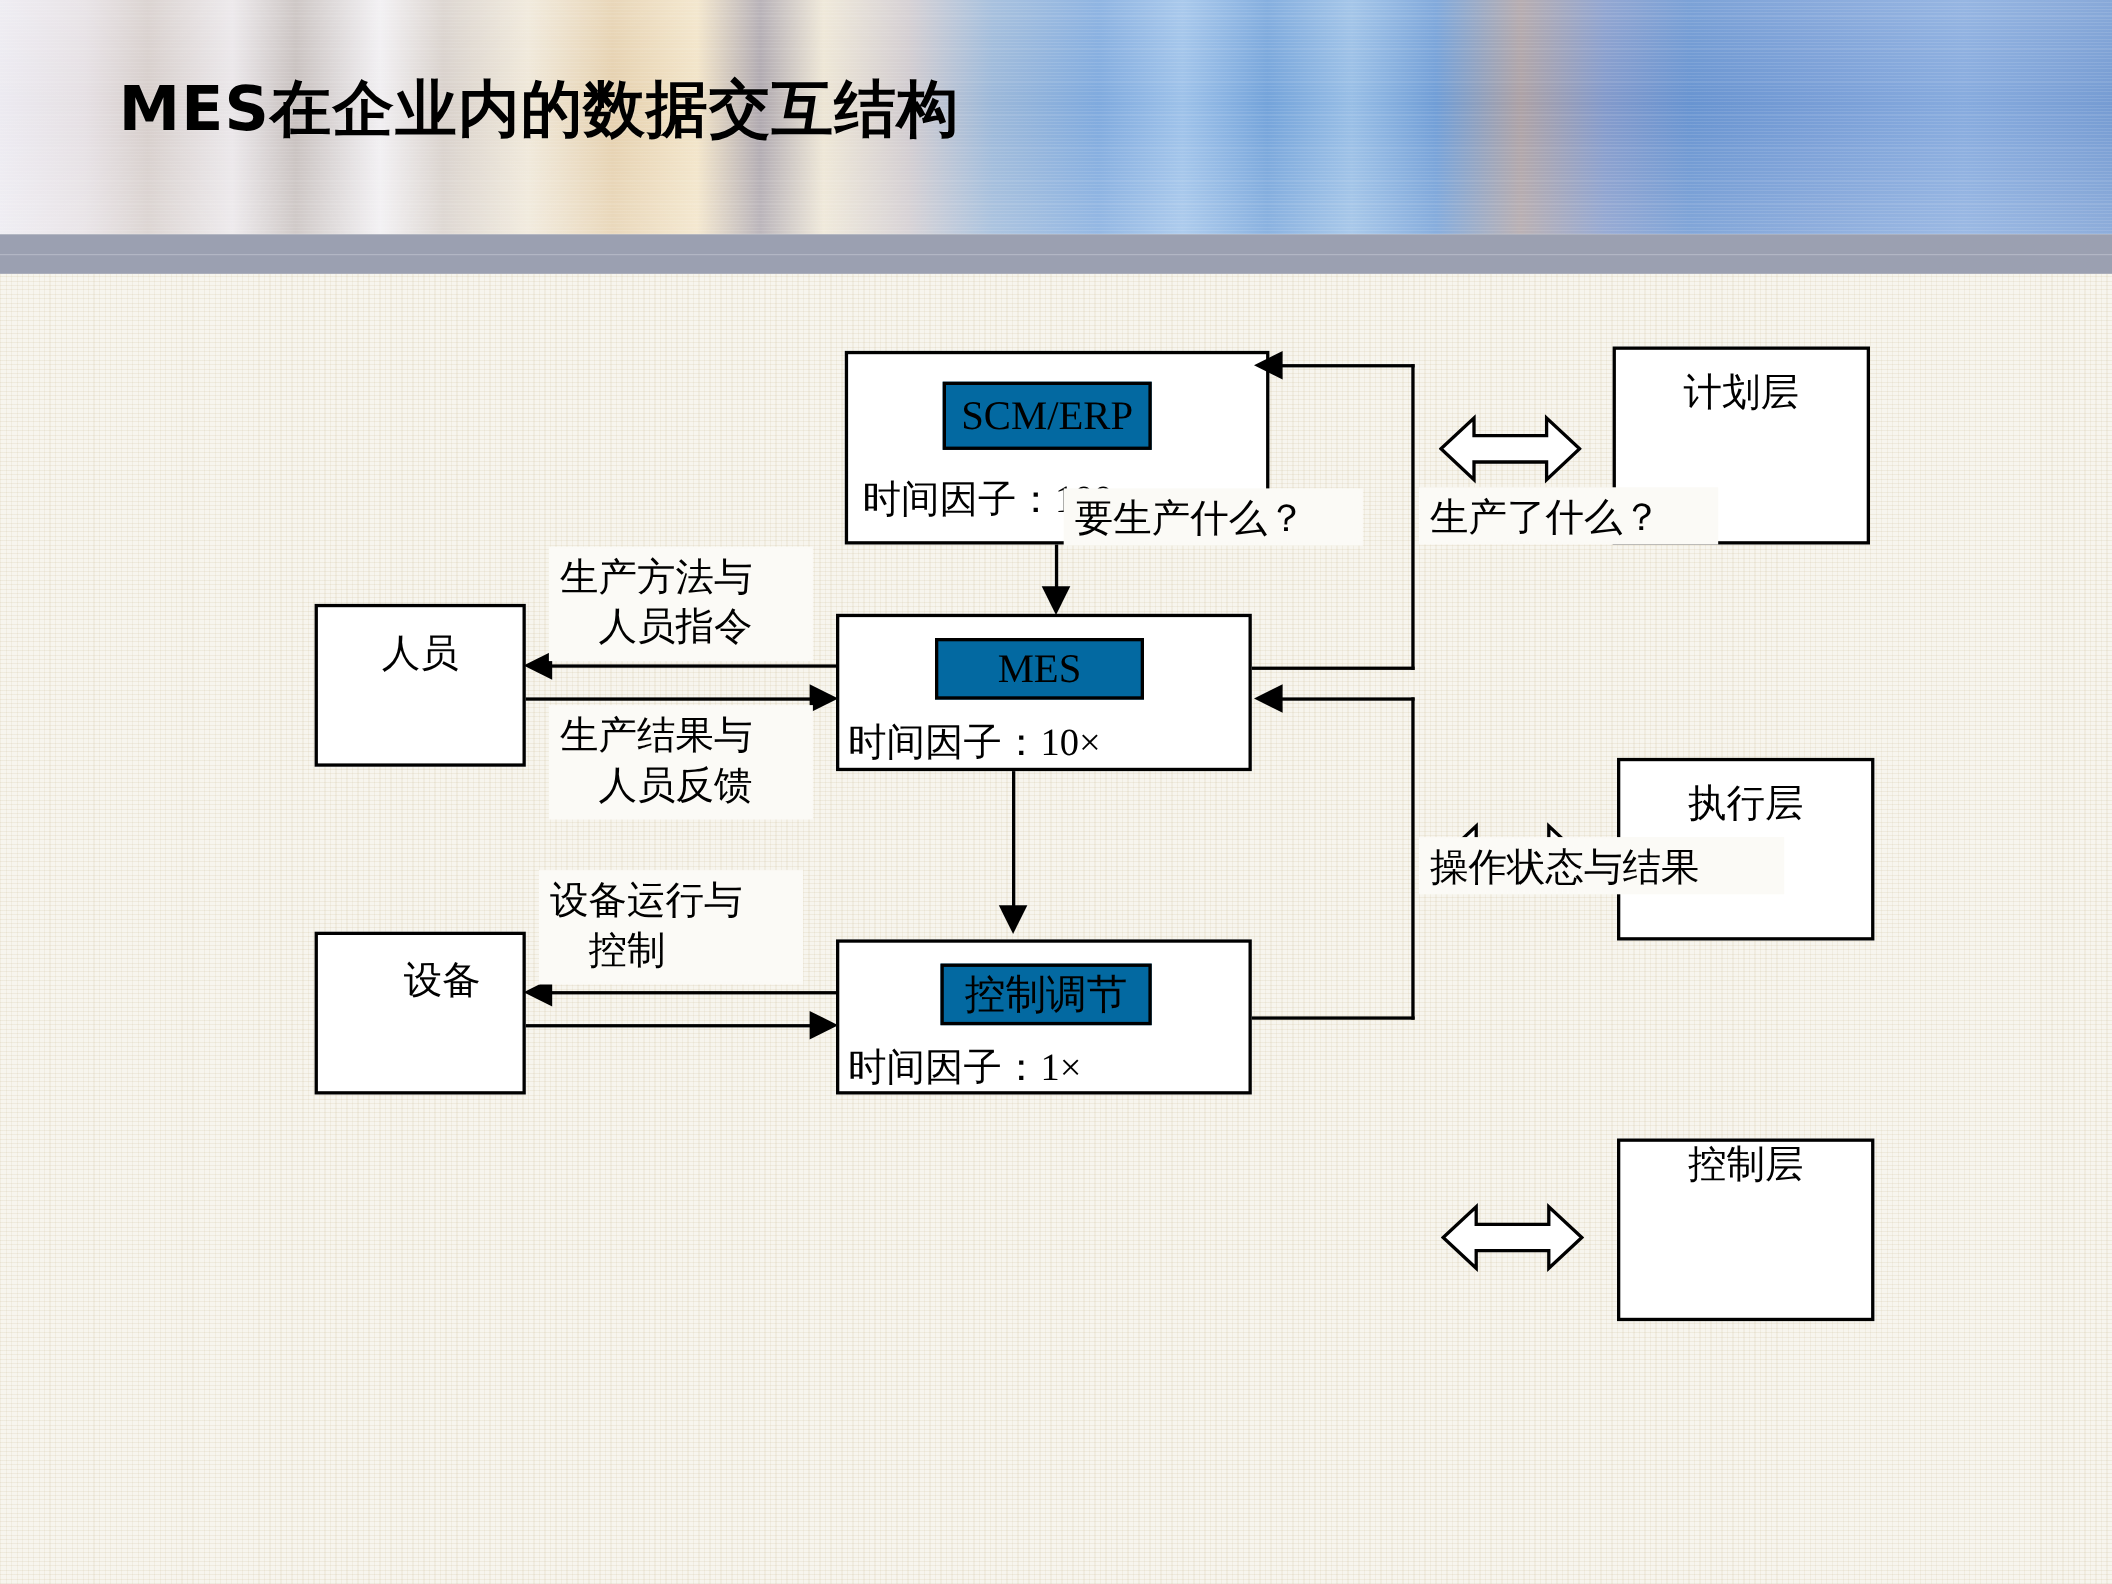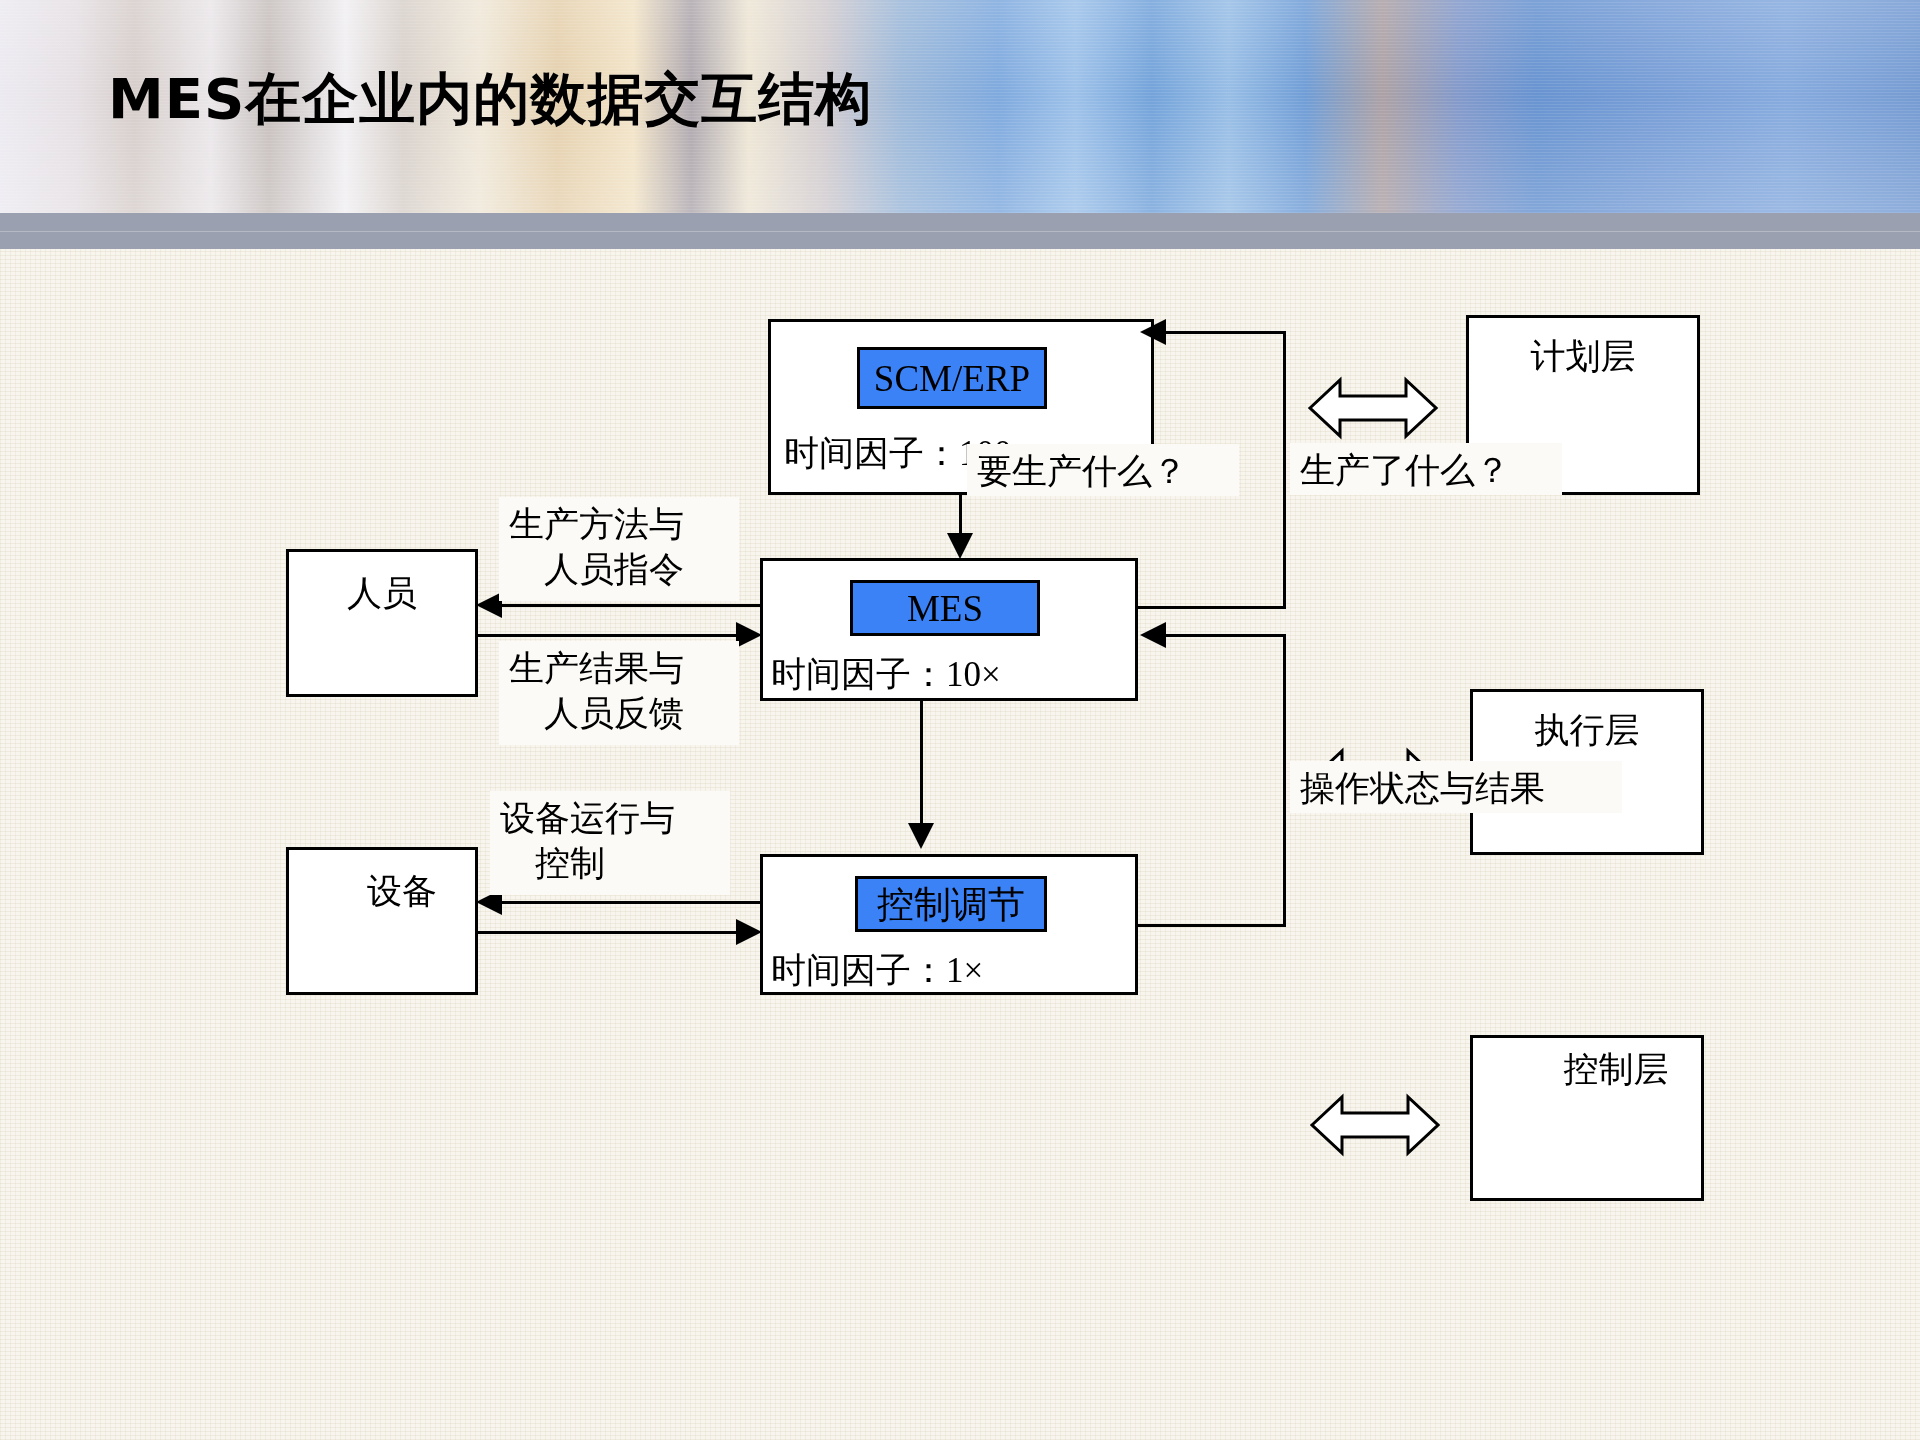--- a/index.html
+++ b/index.html
@@ -78,21 +78,21 @@
     background-image:
       repeating-linear-gradient(0deg, rgba(196,178,136,.16) 0px, rgba(196,178,136,.16) 1px, rgba(255,255,255,0) 1px, rgba(255,255,255,0) 4px),
       repeating-linear-gradient(90deg, rgba(196,178,136,.13) 0px, rgba(196,178,136,.13) 1px, rgba(255,255,255,0) 1px, rgba(255,255,255,0) 5px);
   }
 
   
   .box{
     position:absolute;border:3px solid #000;background:#fff;box-sizing:border-box;
   }
   .inner-box{
-    position:absolute;border:3px solid #000;background:#3b82f6;box-sizing:border-box;
+    position:absolute;border:3px solid #000;background:#0369a1;box-sizing:border-box;
     display:flex;align-items:center;justify-content:center;
   }
   .inner-label{font-size:37px;color:#000;line-height:1;}
   .tf{
     position:absolute;font-size:35px;color:#000;white-space:nowrap;line-height:1;
   }
   .layer-label{
     position:absolute;width:100%;text-align:center;font-size:35px;color:#000;line-height:1;
   }
   .side-label{
@@ -156,21 +156,21 @@
 
     <div class="box" style="left:1466px;top:66px;width:234px;height:180px;">
       <div class="layer-label" style="top:21px;">计划层</div>
     </div>
 
     <div class="box" style="left:1470px;top:440px;width:234px;height:166px;">
       <div class="layer-label" style="top:21px;">执行层</div>
     </div>
 
     <div class="box" style="left:1470px;top:786px;width:234px;height:166px;">
-      <div class="layer-label" style="top:14px;padding-left:29px;">控制层</div>
+      <div class="layer-label" style="top:3px;">控制层</div>
     </div>
 
     <div class="ln vln" style="left:959px;top:246px;height:42px;"></div>
     <div class="arrowhead ah-down" style="left:947px;top:284px;"></div>
 
     <div class="ln vln" style="left:920px;top:452px;height:126px;"></div>
     <div class="arrowhead ah-down" style="left:908px;top:574px;"></div>
 
     <div class="ln vln" style="left:1283px;top:82px;height:278px;"></div>
     <div class="ln hln" style="left:1138px;top:357px;width:148px;"></div>

